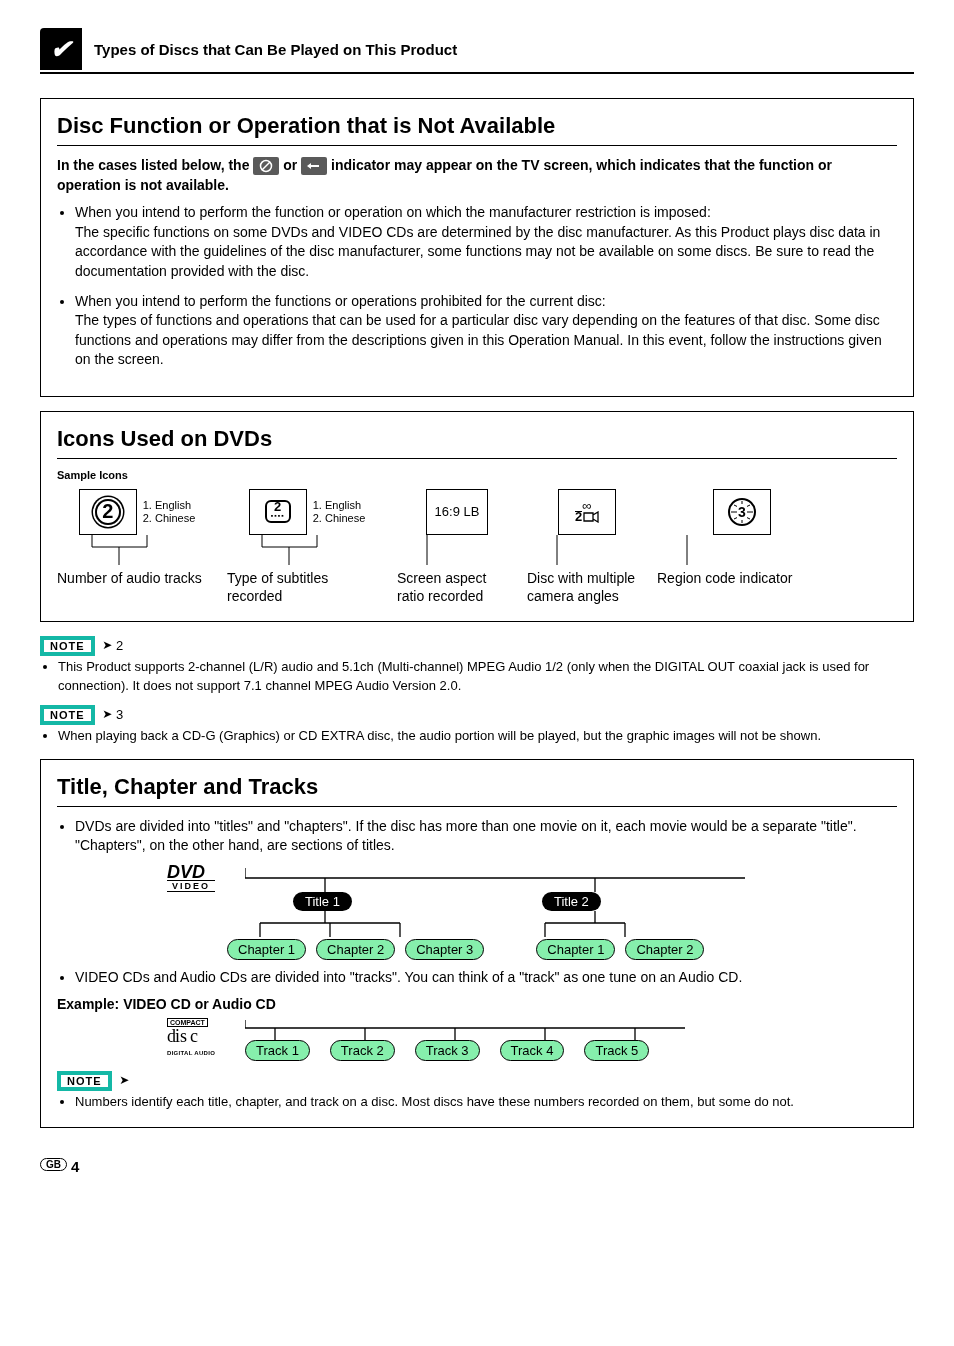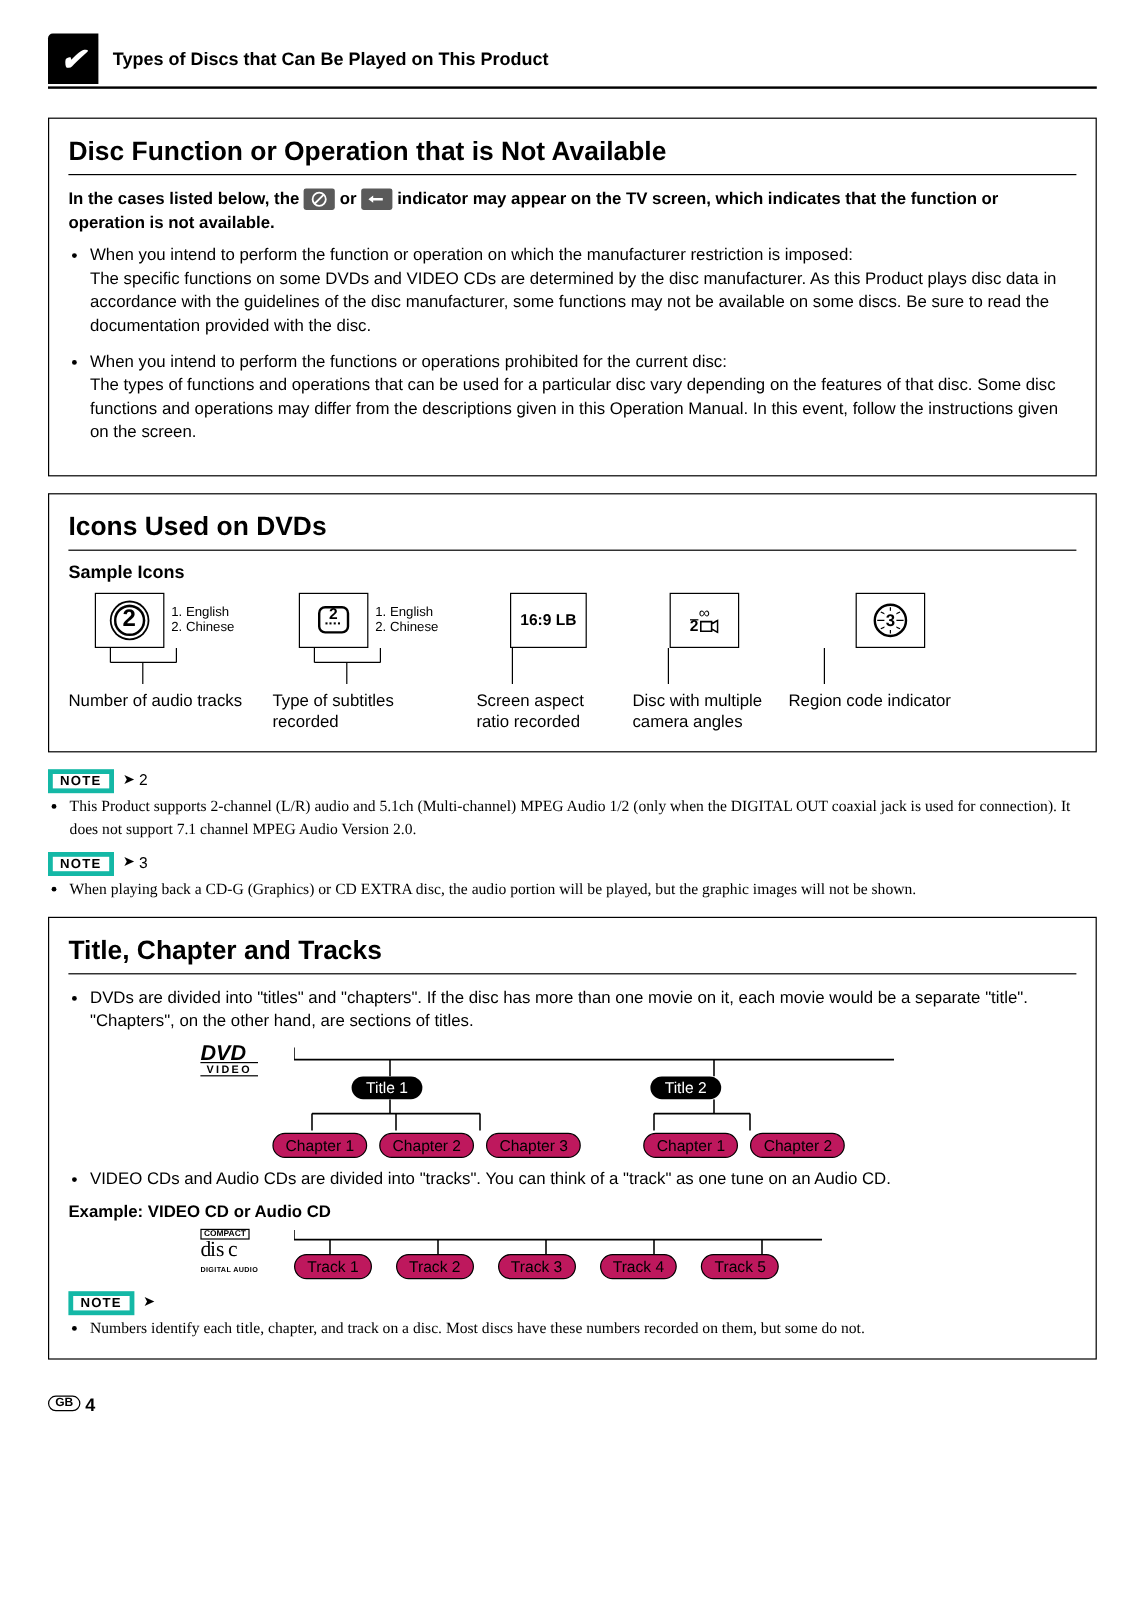--- a/index.html
+++ b/index.html
@@ -69,21 +69,21 @@
   }
   ul.bullet li {
     margin-bottom: 10px;
     line-height: 1.4;
   }
   .sub-item {
     display: block;
   }
   .sample-heading {
     font-weight: bold;
-    font-size: 15px;
+    font-size: 11px;
     margin: 4px 0 8px 0;
   }
   .icons-row {
     display: flex;
     gap: 10px;
     align-items: flex-start;
     flex-wrap: nowrap;
   }
   .icon-box {
     border: 1.5px solid #000;
@@ -127,21 +127,20 @@
   .note-arrow {
     font-size: 12px;
     display: inline-block;
     transform: translateY(-1px);
   }
   ul.small-bullet {
     margin: 2px 0 0 0;
     padding-left: 18px;
     font-size: 13px;
     line-height: 1.4;
-    font-family: Liberation Serif, serif;
   }
   .mid-text {
     margin: 6px 0 0 0;
     padding-left: 18px;
   }
   .mid-text li {
     line-height: 1.4;
     margin-bottom: 8px;
   }
   .example-label {
@@ -194,21 +193,21 @@
     padding: 2px 12px;
     font-size: 13px;
     display: inline-block;
   }
   .chap-pill {
     border: 1.5px solid #000;
     border-radius: 14px;
     padding: 2px 10px;
     font-size: 13px;
     display: inline-block;
-    background: #be185d;
+    background: #86efac;
   }
   .chap-row {
     display: flex;
     gap: 10px;
   }
   svg.tree-svg { display:block; }
   .page-footer {
     margin-top: 30px;
     display: flex;
     align-items: flex-start;
@@ -315,21 +314,21 @@
       <div class="icon-conn-area">
         <svg width="140" height="34">
             <path d="M35 0 V12 M90 0 V12 M35 12 H90 M62 12 V30" stroke="#000" fill="none"></path>
           </svg>
       </div>
       <div class="icon-caption" style="margin-top:0;align-self:flex-start;">Type of subtitles recorded</div>
     </div>
 
     <div class="icon-col" style="width:120px;">
       <div class="icon-box">
-        <span style="font-weight:bold;font-size:13px;">16:9 LB</span>
+        <span style="font-weight:normal;font-size:13px;">16:9 LB</span>
       </div>
       <div class="icon-conn-area">
         <svg width="60" height="34">
             <path d="M30 0 V30" stroke="#000" fill="none"></path>
           </svg>
       </div>
       <div class="icon-caption" style="margin-top:0;align-self:flex-start;">Screen aspect ratio recorded</div>
     </div>
 
     <div class="icon-col" style="width:120px;">

